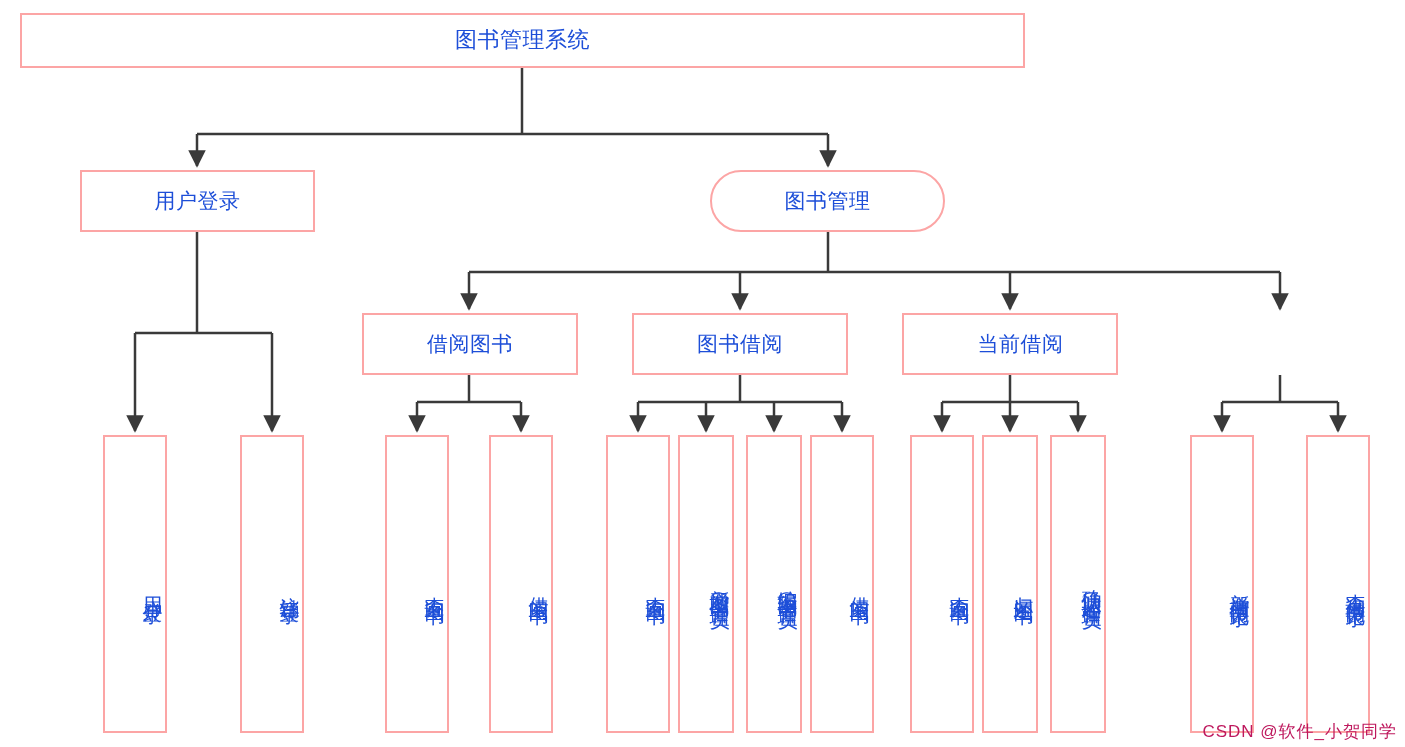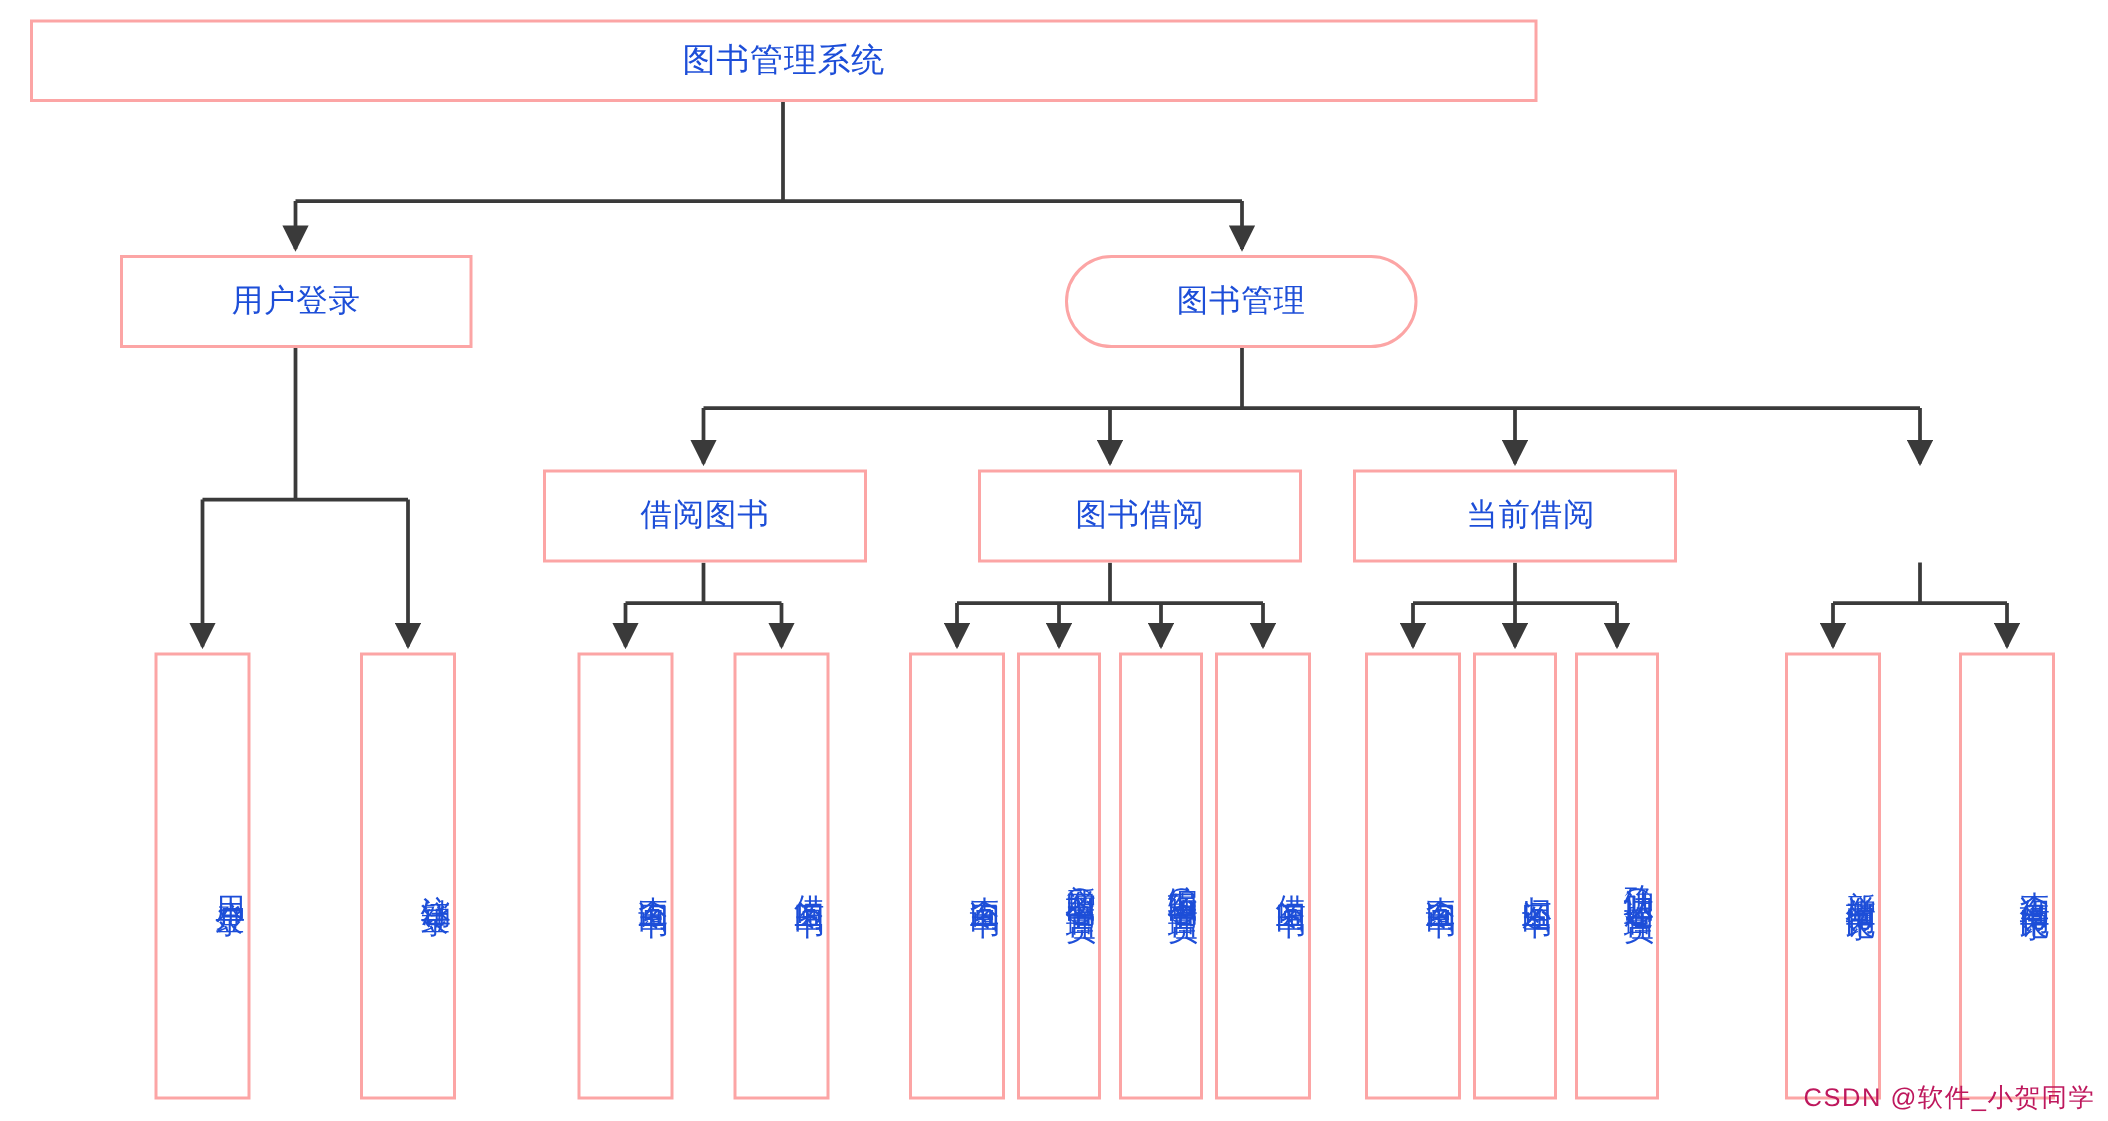--- a/index.html
+++ b/index.html
@@ -125,21 +125,21 @@
       <path d="M 1338 402 L 1338 431" marker-end="url(#arrow)"></path>
     </g>
   </svg>
 
   <div class="node node-h node-root" style="left:20px; top:13px; width:1005px; height:55px;">图书管理系统</div>
 
   <div class="node node-h" style="left:80px; top:170px; width:235px; height:62px;">用户登录</div>
   <div class="node node-h" style="left:710px; top:170px; width:235px; height:62px;border-radius:31px;">图书管理</div>
 
   <div class="node node-h" style="left:362px; top:313px; width:216px; height:62px;">借阅图书</div>
-  <div class="node node-h" style="left:632px; top:313px; width:216px; height:62px;margin-left:20px;">图书借阅</div>
+  <div class="node node-h" style="left:632px; top:313px; width:216px; height:62px;">图书借阅</div>
   <div class="node node-h" style="left:902px; top:313px; width:216px; height:62px;padding-left:21px;">当前借阅</div>
 
   <div class="node node-v" style="left:103px; top:435px; width:64px; height:298px;">
     <span class="vtext">用户登录</span>
   </div>
   <div class="node node-v" style="left:240px; top:435px; width:64px; height:298px;">
     <span class="vtext">注销登录</span>
   </div>
 
   <div class="node node-v" style="left:385px; top:435px; width:64px; height:298px;">

